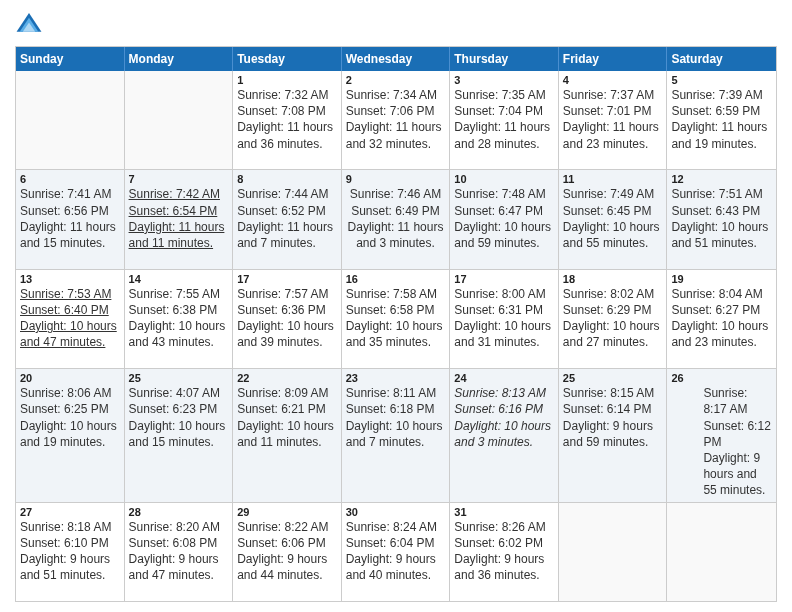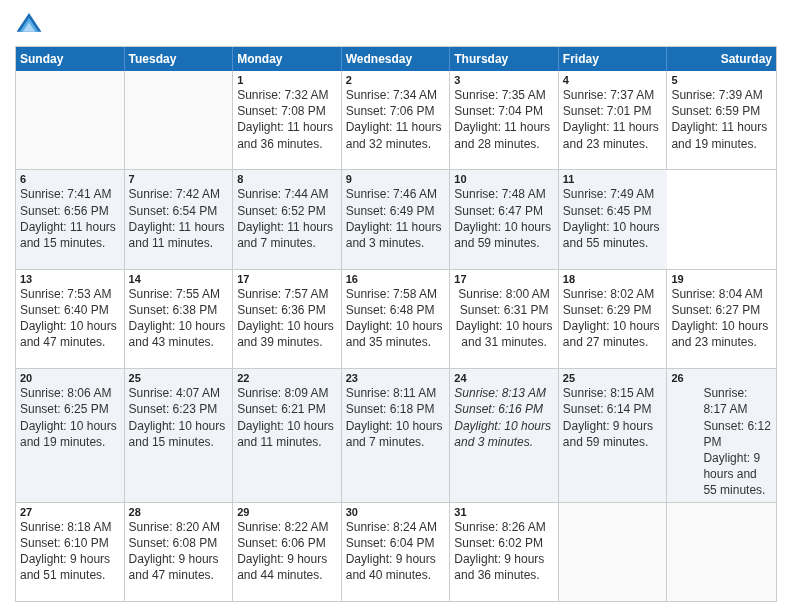--- a/index.html
+++ b/index.html
@@ -73,21 +73,20 @@
     .cal-header-cell {
       color: #fff;
       font-size: 12px;
       font-weight: bold;
       padding: 5px 4px;
       text-align: left;
       border-right: 1px solid #4a8fd0;
     }
     .cal-header-cell:last-child {
       border-right: none;
-      text-align: right;
     }
     .cal-body {
       display: flex;
       flex-direction: column;
       flex: 1;
     }
     .cal-week {
       display: grid;
       grid-template-columns: repeat(7, 1fr);
       flex: 1;
@@ -145,22 +144,22 @@
     </div>
     <div class="title-section">
       <div class="month-title"></div>
       <div class="location"></div>
     </div>
   </div>
 
   <div class="calendar">
     <div class="cal-header-row">
     <div class="cal-header-cell">Sunday</div>
+        <div class="cal-header-cell">Monday</div>
         <div class="cal-header-cell">Tuesday</div>
-        <div class="cal-header-cell">Monday</div>
         <div class="cal-header-cell">Wednesday</div>
         <div class="cal-header-cell">Thursday</div>
         <div class="cal-header-cell">Friday</div>
         <div class="cal-header-cell">Saturday</div>
       </div>
     <div class="cal-body">
     <div class="cal-week">
           <div class="cal-cell empty"></div>
           <div class="cal-cell empty"></div>
           <div class="cal-cell">
@@ -196,77 +195,83 @@
         </div>
         <div class="cal-week">
           <div class="cal-cell alt-row">
             <span class="day-num">6</span>
             <div class="day-info" style="white-space: pre-line;">Sunrise: 7:41 AM
 Sunset: 6:56 PM
 Daylight: 11 hours and 15 minutes.</div>
           </div>
           <div class="cal-cell alt-row">
             <span class="day-num">7</span>
-            <div class="day-info" style="white-space: pre-line;">Sunrise: 7:42 AM
+            <div class="day-info" style="white-space: pre-line; text-decoration: underline;">Sunrise: 7:42 AM
 Sunset: 6:54 PM
 Daylight: 11 hours and 11 minutes.</div>
           </div>
           <div class="cal-cell alt-row">
             <span class="day-num">8</span>
             <div class="day-info" style="white-space: pre-line;">Sunrise: 7:44 AM
 Sunset: 6:52 PM
 Daylight: 11 hours and 7 minutes.</div>
           </div>
           <div class="cal-cell alt-row">
             <span class="day-num">9</span>
-            <div class="day-info" style="white-space: pre-line;">Sunrise: 7:46 AM
+            <div class="day-info" style="white-space: pre-line; text-align: center;">Sunrise: 7:46 AM
 Sunset: 6:49 PM
 Daylight: 11 hours and 3 minutes.</div>
           </div>
           <div class="cal-cell alt-row">
             <span class="day-num">10</span>
             <div class="day-info" style="white-space: pre-line;">Sunrise: 7:48 AM
 Sunset: 6:47 PM
 Daylight: 10 hours and 59 minutes.</div>
           </div>
           <div class="cal-cell alt-row">
             <span class="day-num">11</span>
             <div class="day-info" style="white-space: pre-line;">Sunrise: 7:49 AM
 Sunset: 6:45 PM
 Daylight: 10 hours and 55 minutes.</div>
           </div>
+          <div class="cal-cell alt-row">
+            <span class="day-num">12</span>
+            <div class="day-info" style="white-space: pre-line;">Sunrise: 7:51 AM
+Sunset: 6:43 PM
+Daylight: 10 hours and 51 minutes.</div>
+          </div>
         </div>
         <div class="cal-week">
           <div class="cal-cell">
             <span class="day-num">13</span>
-            <div class="day-info" style="white-space: pre-line;">Sunrise: 7:53 AM
+            <div class="day-info" style="white-space: pre-line; text-decoration: underline;">Sunrise: 7:53 AM
 Sunset: 6:40 PM
 Daylight: 10 hours and 47 minutes.</div>
           </div>
           <div class="cal-cell">
             <span class="day-num">14</span>
             <div class="day-info" style="white-space: pre-line;">Sunrise: 7:55 AM
 Sunset: 6:38 PM
 Daylight: 10 hours and 43 minutes.</div>
           </div>
           <div class="cal-cell">
             <span class="day-num">17</span>
             <div class="day-info" style="white-space: pre-line;">Sunrise: 7:57 AM
 Sunset: 6:36 PM
 Daylight: 10 hours and 39 minutes.</div>
           </div>
           <div class="cal-cell">
             <span class="day-num">16</span>
             <div class="day-info" style="white-space: pre-line;">Sunrise: 7:58 AM
-Sunset: 6:48 PM
+Sunset: 6:58 PM
 Daylight: 10 hours and 35 minutes.</div>
           </div>
           <div class="cal-cell">
             <span class="day-num">17</span>
-            <div class="day-info" style="white-space: pre-line; text-align: center;">Sunrise: 8:00 AM
+            <div class="day-info" style="white-space: pre-line;">Sunrise: 8:00 AM
 Sunset: 6:31 PM
 Daylight: 10 hours and 31 minutes.</div>
           </div>
           <div class="cal-cell">
             <span class="day-num">18</span>
             <div class="day-info" style="white-space: pre-line;">Sunrise: 8:02 AM
 Sunset: 6:29 PM
 Daylight: 10 hours and 27 minutes.</div>
           </div>
           <div class="cal-cell">

